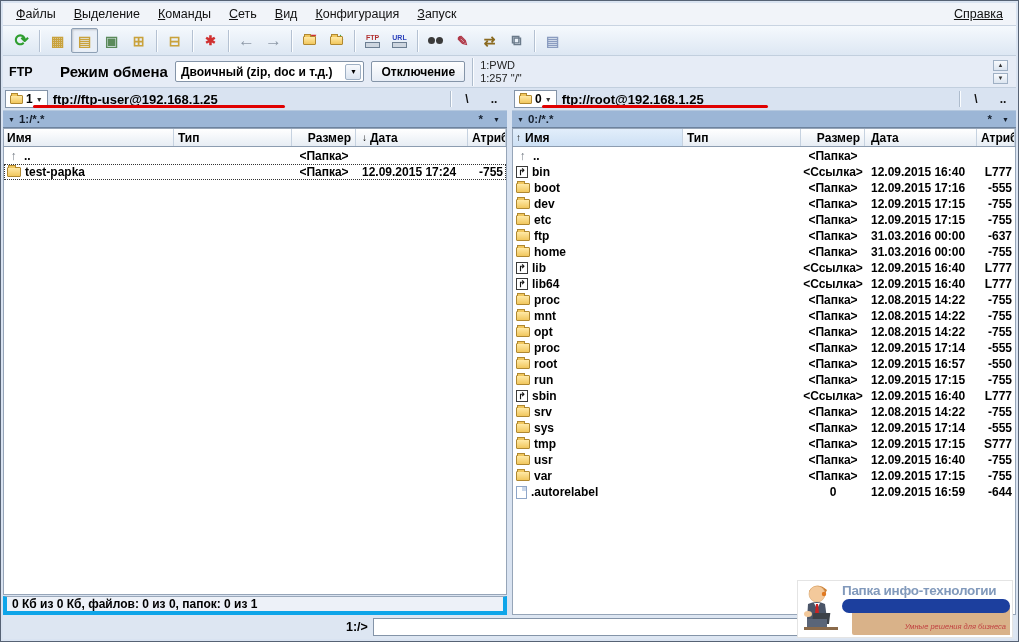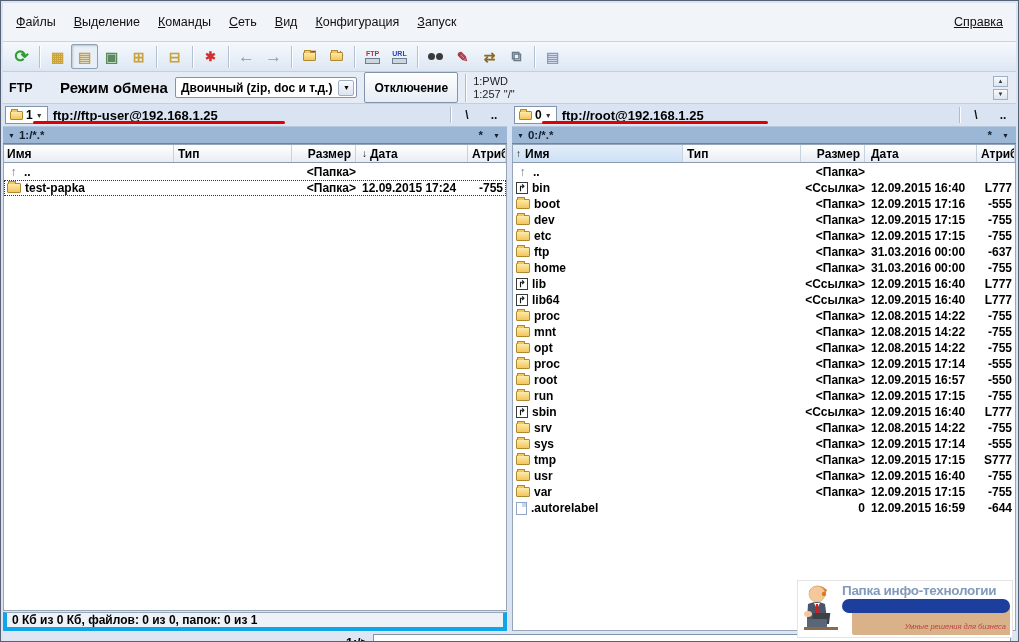--- a/index.html
+++ b/index.html
@@ -5,21 +5,21 @@
   * { margin:0; padding:0; box-sizing:border-box; }
   body { background:#fff; font-family:"Liberation Sans", sans-serif; }
 
   .window{
     position:relative; width:1019px; height:642px;
     border:1px solid #566274; background:#d9e3f1; padding:2px;
     overflow:hidden;
   }
 
   
-  .menubar{ height:39px; display:flex; align-items:center; background:#f1f4f9;
+  .menubar{ height:23px; display:flex; align-items:center; background:#f1f4f9;
     border-bottom:1px solid #c9d4e2; padding:0 4px; font-size:12.5px; color:#111;}
   .menu-item{ display:inline-block; padding:3px 9px; cursor:default;}
   .menu-item::first-letter{ text-decoration:underline; }
   .menu-help{ margin-left:auto;text-decoration:underline; }
 
   
   .toolbar{ height:30px; display:flex; align-items:center;
     background:linear-gradient(#f5f9fd,#dde7f3); border-bottom:1px solid #c2cfde; padding:0 5px;}
   .tb-btn{ width:27px; height:25px; display:flex; align-items:center; justify-content:center;
     font-weight:bold; border:1px solid transparent; border-radius:2px;}
@@ -33,24 +33,24 @@
   .tb-stack{ display:flex; flex-direction:column; align-items:center; font-size:7px; line-height:7px; font-weight:bold;}
   .tb-nodes{ width:13px; height:4px; margin-top:2px; background:#cdd5df; box-shadow:0 0 0 1px #6c7e92;}
   .tb-binoc{ width:7px; height:7px; border-radius:50%; background:#3a3a3a; box-shadow:8px 0 0 #3a3a3a; margin-right:8px;}
 
   
   .ftpbar{ height:32px; display:flex; align-items:center; background:#e6ecf6;
     border-bottom:1px solid #c2cfde; padding:0 6px; gap:7px;}
   .ftp-proto{ font-weight:bold; font-size:12.5px; width:44px;}
   .ftp-mode-label{ font-weight:bold; font-size:15px;}
   .combo{ height:21px; min-width:176px; background:#fff; border:1px solid #8494a8; border-radius:2px;
-    display:flex; align-items:center; padding:0 2px 0 5px; font-weight:bold; font-size:12px; gap:6px;}
+    display:flex; align-items:center; padding:0 2px 0 5px; font-weight:bold; font-size:12px; gap:13px;}
   .combo-arrow{ margin-left:auto; width:16px; height:16px; display:flex; align-items:center; justify-content:center;
     background:linear-gradient(#f8fafd,#dce5f0); border:1px solid #9fb0c4; border-radius:2px; font-size:7px;}
-  .btn{ height:31px; padding:0 9px; font-weight:bold; font-size:12px; border:1px solid #8494a8;
+  .btn{ height:21px; padding:0 9px; font-weight:bold; font-size:12px; border:1px solid #8494a8;
     border-radius:2px; background:linear-gradient(#fefefe,#e6ecf5); display:flex; align-items:center;}
   .ftp-divider{ width:1px; height:28px; background:#aebccd; box-shadow:1px 0 0 #fbfdff;}
   .ftp-log{ flex:1; font-size:11px; line-height:13px; color:#222; padding-top:1px;}
   .spinner{ display:flex; flex-direction:column; gap:2px; margin-right:2px;}
   .spin-btn{ width:15px; height:11px; font-size:6px; display:flex; align-items:center; justify-content:center;
     border:1px solid #9fb0c4; background:linear-gradient(#f8fafd,#dce5f0); color:#333;}
 
   
   .panels{ display:flex; height:527px;}
   .panel{ width:504px; display:flex; flex-direction:column;}
@@ -82,21 +82,21 @@
   .hdr-cell{ display:flex; align-items:center; gap:3px; padding:0 4px; border-right:1px solid #c6d2e0; overflow:hidden; white-space:nowrap;}
   .hdr-cell.sorted{ background:linear-gradient(#e2eefb,#cde0f4);}
   .hdr .c-size{ justify-content:flex-end;}
   .arrow{ font-size:10px;}
 
   .list{ flex:1; background:#fff; border:1px solid #96a5b8; border-top:none; overflow:hidden; padding-top:1px;}
   .row{ height:16px; display:flex; align-items:center; font-size:12px; font-weight:bold; color:#000;}
   .row.cursor{ outline:1px dotted #333; outline-offset:-1px;}
   .c-name{ flex:1; display:flex; align-items:center; gap:4px; padding-left:3px; overflow:hidden; white-space:nowrap;}
   .c-type{ width:118px;}
-  .c-size{ width:64px; text-align:right; justify-content:flex-end; white-space:nowrap;}
+  .c-size{ width:64px; text-align:center; justify-content:flex-end; white-space:nowrap;}
   .c-date{ width:112px; padding-left:6px; white-space:nowrap;}
   .c-attr{ width:38px; text-align:right; padding-right:3px; white-space:nowrap;}
 
   .ic{ flex:none; display:inline-flex; align-items:center; justify-content:center;}
   .ic-folder{ width:14px; height:10px; background:linear-gradient(#ffe9a6,#f1c75e);
     border:1px solid #b08830; border-radius:1px; position:relative;}
   .ic-folder::before{ content:""; position:absolute; top:-3px; left:0; width:6px; height:2px;
     background:#f1c75e; border:1px solid #b08830; border-bottom:none;}
   .ic-up{ width:13px; height:13px; color:#707880; font-size:12px; font-weight:bold; line-height:13px;}
   .ic-link{ width:12px; height:12px; border:1px solid #3a3a3a; background:#fff; font-size:9px; line-height:10px; color:#111;}

